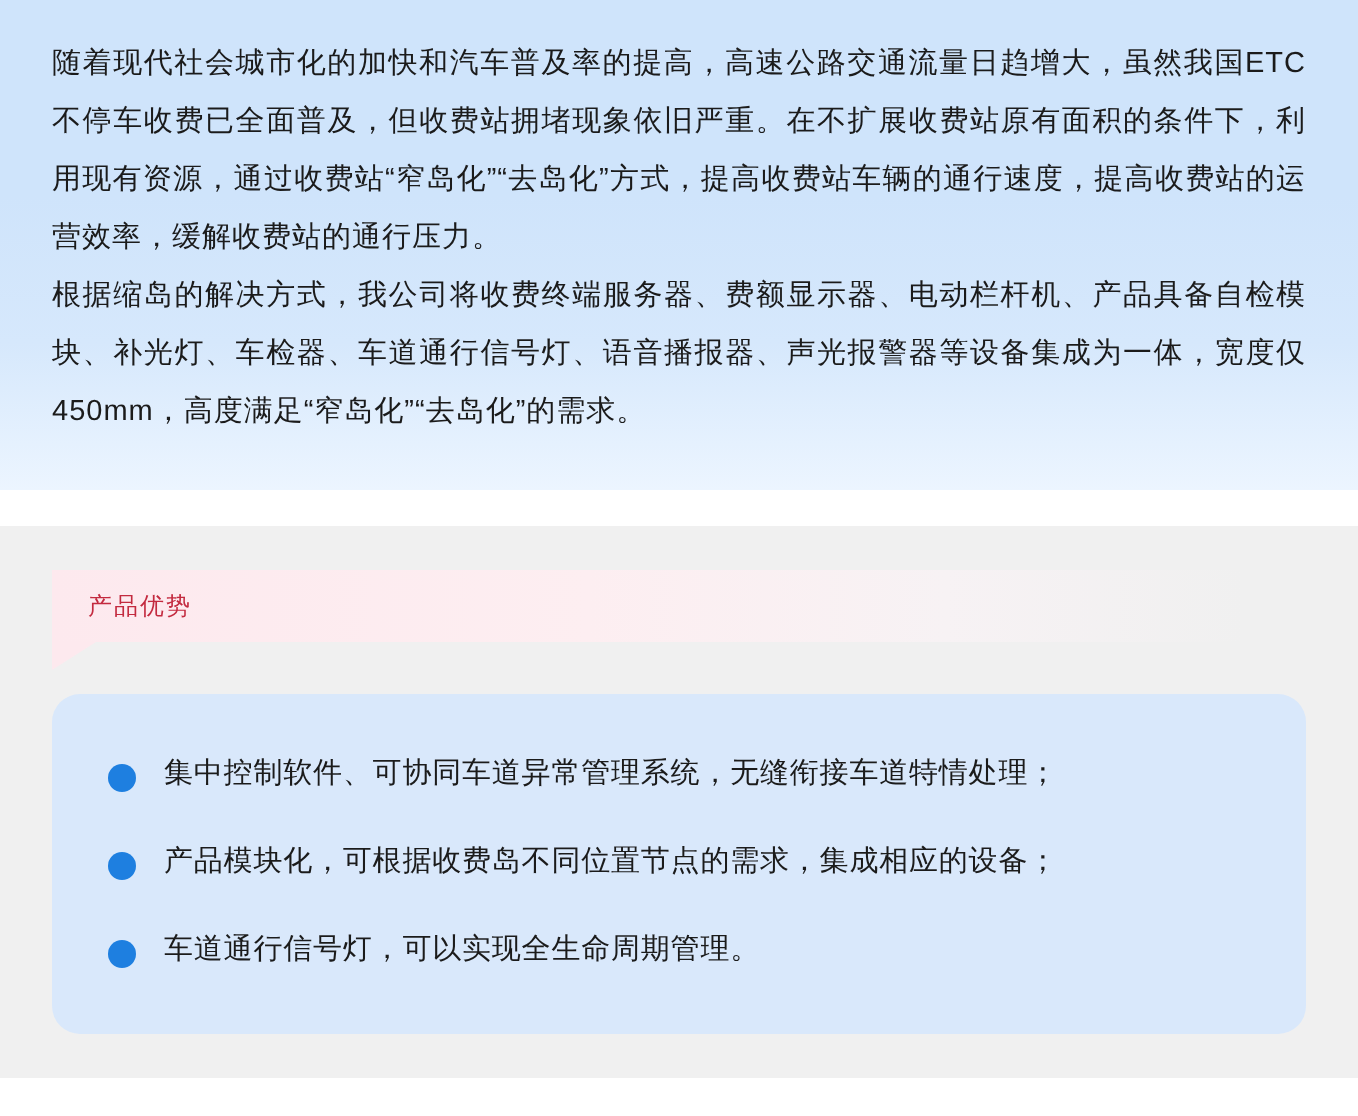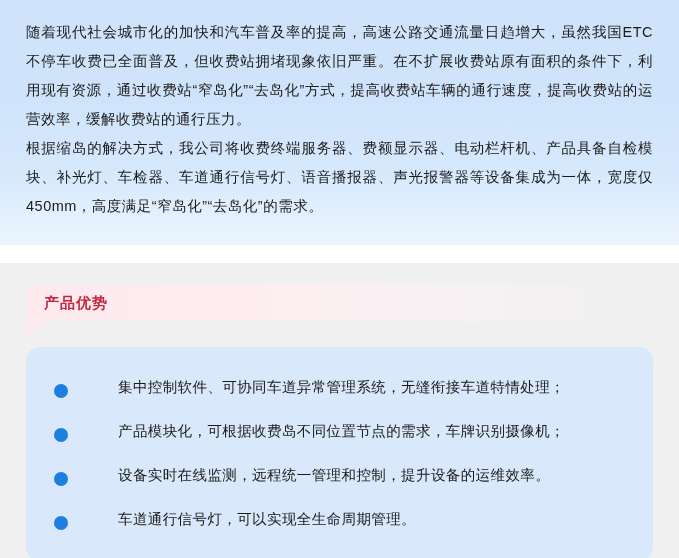--- a/index.html
+++ b/index.html
@@ -71,22 +71,22 @@
     width: 596px;
     height: 36px;
     background: linear-gradient(90deg, #fde9ee 0%, #fdeef1 45%, #f7f2f4 75%, #f0f0f0 100%);
   }
   .title-text {
     position: absolute;
     left: 18px;
     top: 22px;
     height: 36px;
     line-height: 36px;
-    font-size: 15px;
-    font-weight: bold;
+    font-size: 12px;
+    font-weight: normal;
     color: #c32a3f;
     letter-spacing: 1px;
   }
   .title-tail {
     position: absolute;
     left: 0;
     top: 58px;
     width: 22px;
     height: 14px;
     background: #fde9ee;
@@ -101,23 +101,22 @@
     box-sizing: border-box;
   }
 
   .adv-list {
     list-style: none;
     margin: 0;
     padding: 0;
   }
   .adv-item {
     display: flex;
-    align-items: flex-end;
+    align-items: center;
     padding: 11px 0 11px 0;
-    gap: 36px;
   }
   .bullet {
     flex: 0 0 auto;
     width: 14px;
     height: 14px;
     border-radius: 50%;
     background: #1e7fe0;
     margin: 4px 14px 0 6px;
     box-shadow: 0 0 0 0 rgba(0,0,0,0);
   }
@@ -149,25 +148,21 @@
     </div>
 
     <div class="adv-card">
       <ul class="adv-list">
         <li class="adv-item">
           <span class="bullet"></span>
           <span class="adv-text">集中控制软件、可协同车道异常管理系统，无缝衔接车道特情处理；</span>
         </li>
         <li class="adv-item">
           <span class="bullet"></span>
-          <span class="adv-text">产品模块化，可根据收费岛不同位置节点的需求，车牌识别摄像机；</span>
-        </li>
-        <li class="adv-item">
-          <span class="bullet"></span>
-          <span class="adv-text">设备实时在线监测，远程统一管理和控制，提升设备的运维效率。</span>
+          <span class="adv-text">产品模块化，可根据收费岛不同位置节点的需求，集成相应的设备；</span>
         </li>
         <li class="adv-item">
           <span class="bullet"></span>
           <span class="adv-text">车道通行信号灯，可以实现全生命周期管理。</span>
         </li>
       </ul>
     </div>
 
   </section>
 

